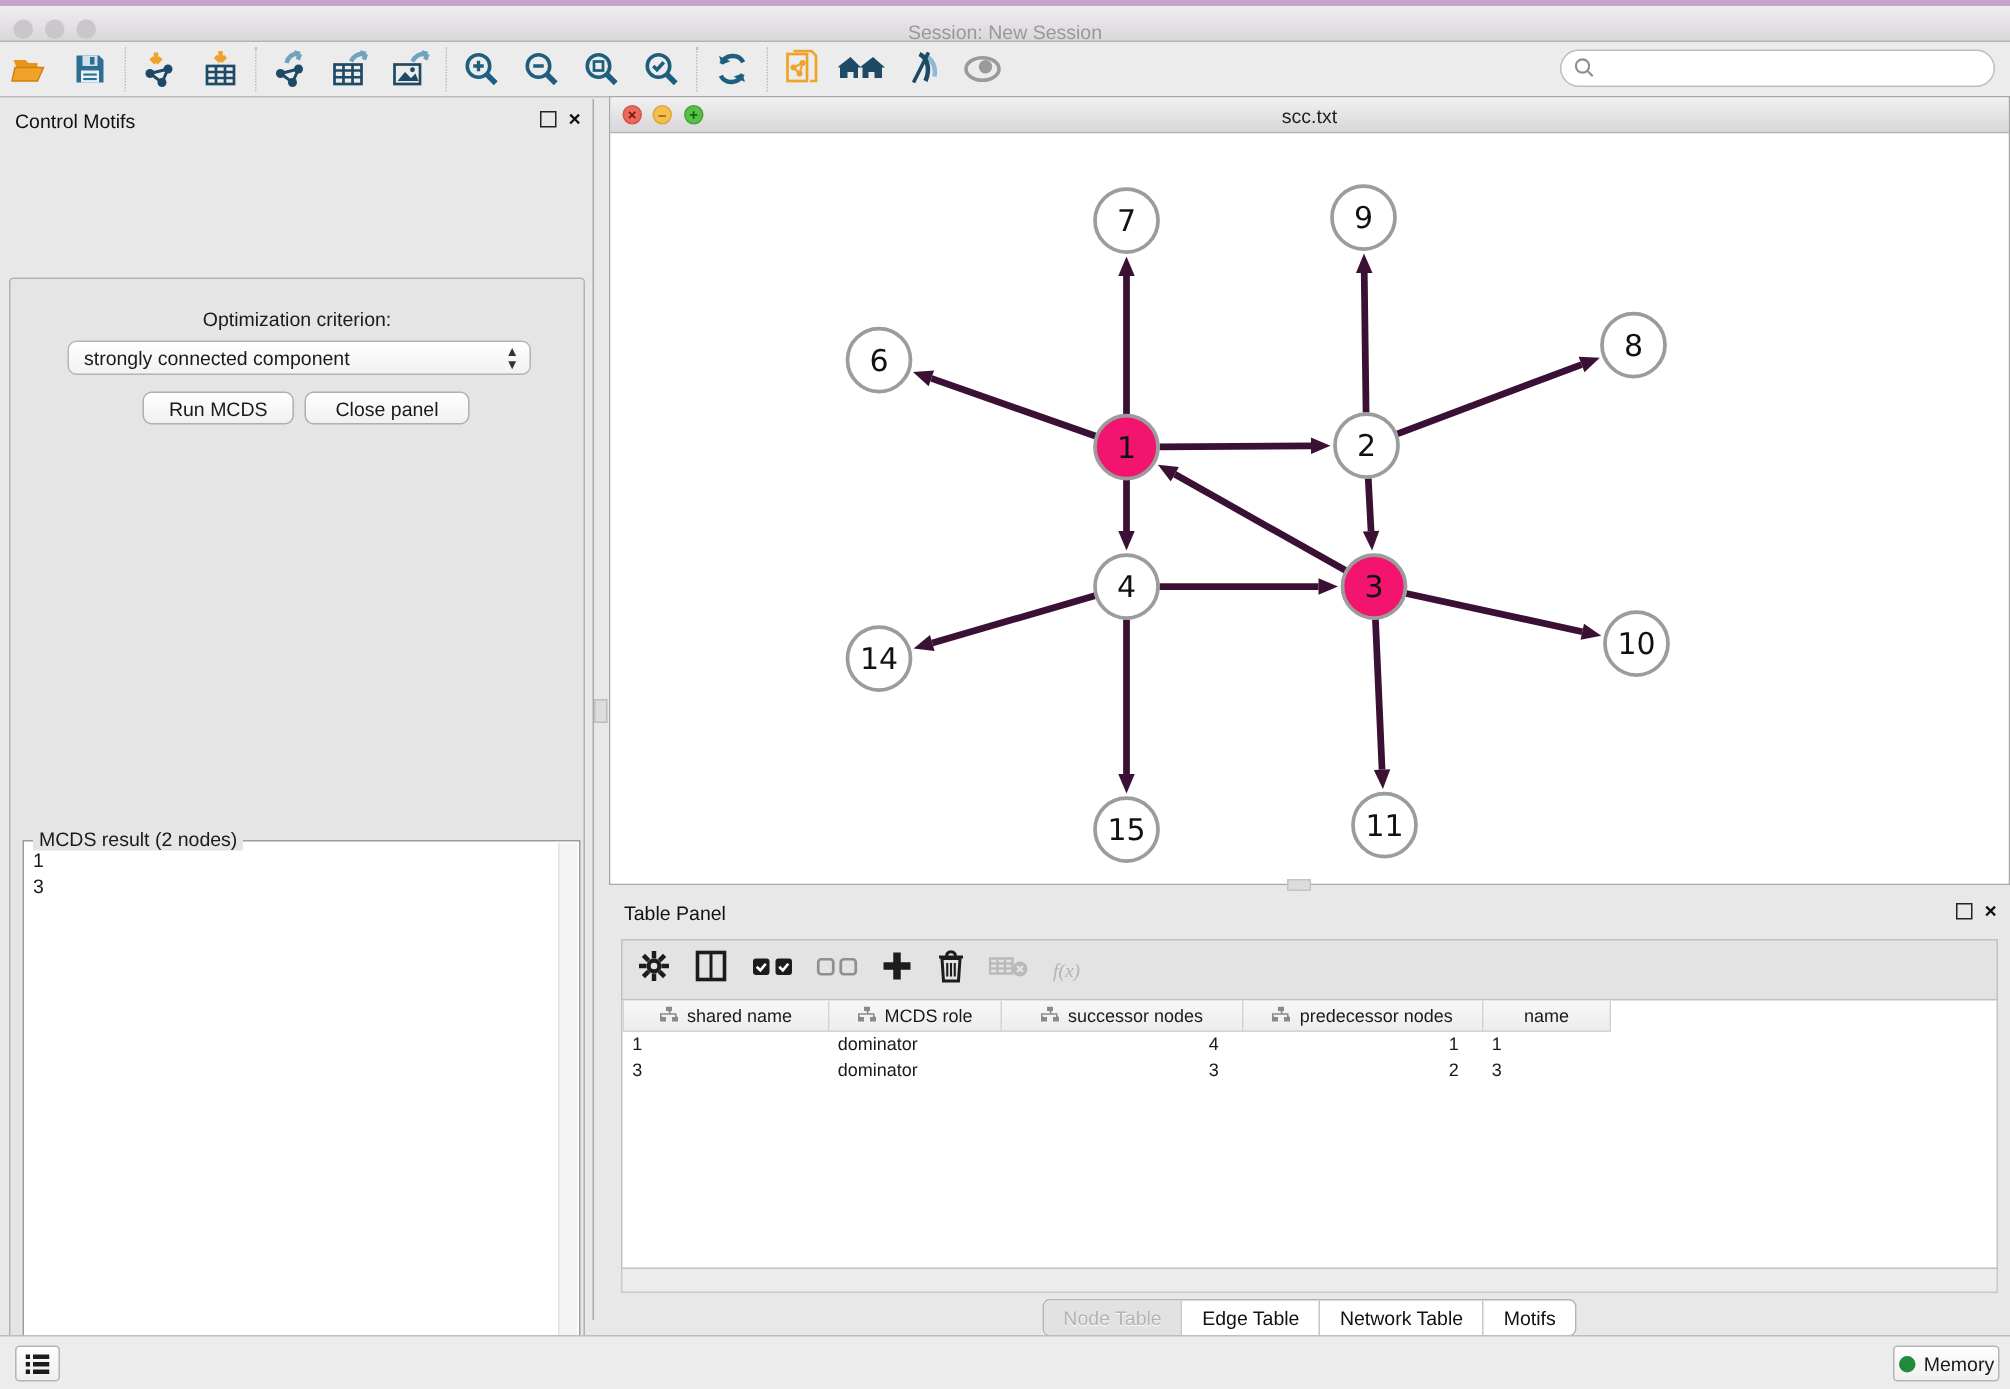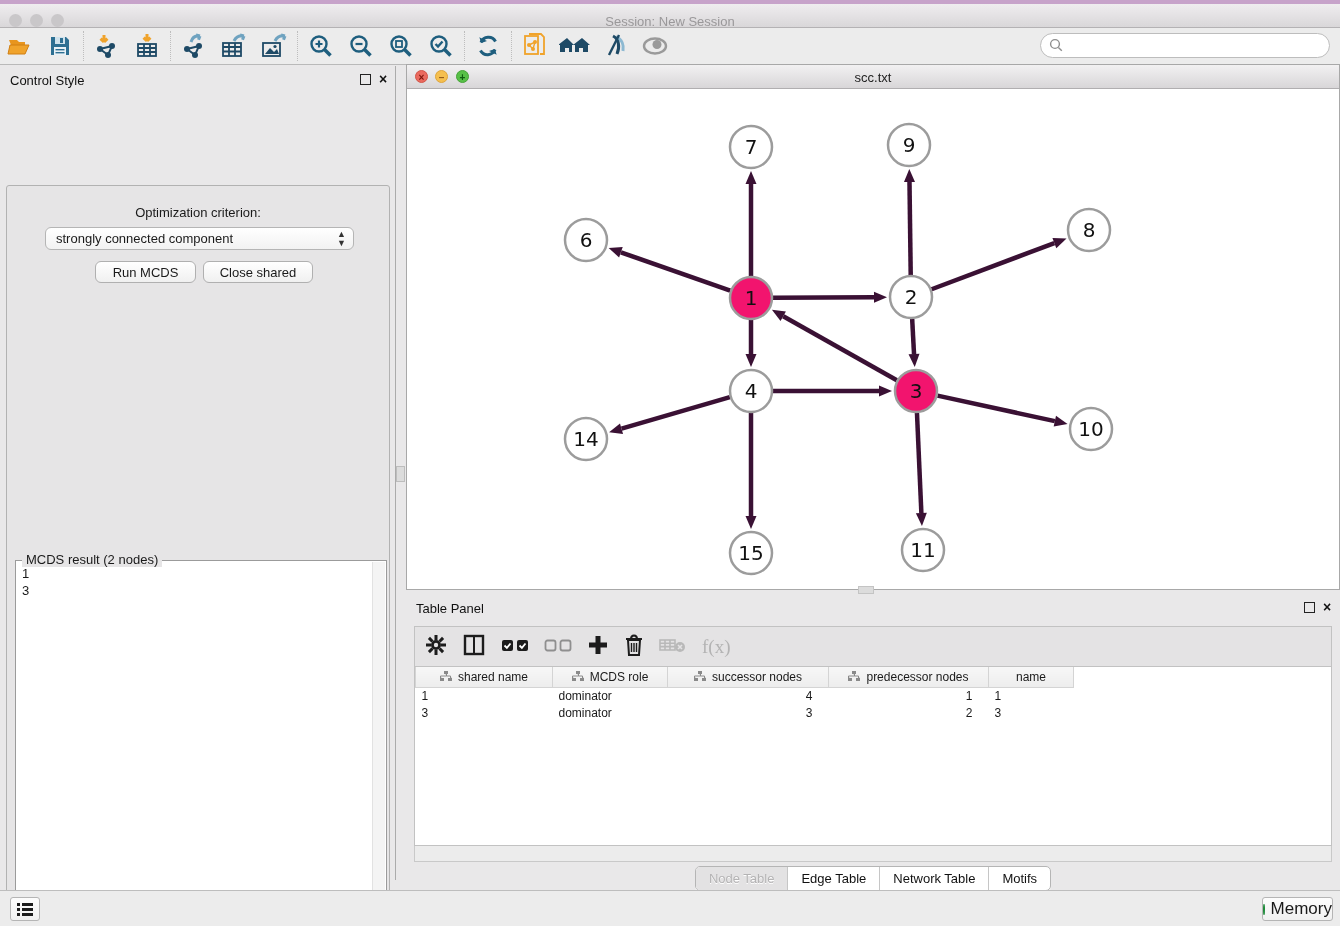--- a/index.html
+++ b/index.html
@@ -84,25 +84,25 @@
     font-weight:normal; font-size:12px; height:20px; padding:0 6px; white-space:nowrap; }
   td { height:17px; padding:0 6px; white-space:nowrap; }
   td.num { text-align:right; padding-right:16px; }
   .th-inner { display:flex; align-items:center; justify-content:center; gap:6px; }
   #tp-scrollstrip { position:absolute; left:8px; top:252px; width:918px; height:16px; background:#ececec; border:1px solid #c9c9c9; border-top:none; }
   #tp-tabs { position:absolute; left:0; top:272px; width:934px; text-align:center; }
 
   
   #statusbar { left:0; top:890px; width:1340px; height:36px; background:#ececec; border-top:1px solid #bdbdbd; }
   .status-btn { position:absolute; background:linear-gradient(#fdfdfd,#f0f0f0); border:1px solid #b5b5b5;
-    border-radius:3px; display:flex; align-items:center; justify-content:center; font-size:17px; }
+    border-radius:3px; display:flex; align-items:center; justify-content:center; font-size:13px; }
   #console-btn { left:10px; top:6px; width:30px; height:24px; }
   #memory-btn { left:1262px; top:6px; width:71px; height:24px; gap:6px; }
   #memory-dot { width:11px; height:11px; border-radius:50%; background:#1f8b3b; }
-  .fx-label { font-family:"Liberation Serif", serif; font-size:19px; color:#b3b3b3; }
+  .fx-label { font-family:"Liberation Serif", serif; font-style:italic; font-size:13px; color:#b3b3b3; }
 </style>
 </head>
 <body>
 
 <div id="app">
 
   <div id="accent-strip" class="abs"></div>
   <div id="titlebar" class="abs">
     <div id="titlebar-dots" class="abs">
       <span class="traffic-dot"></span><span class="traffic-dot"></span><span class="traffic-dot"></span>
@@ -247,33 +247,33 @@
       <svg width="15" height="15" viewBox="0 0 15 15">
           <circle cx="6" cy="6" r="4.4" fill="none" stroke="#8e8e8e" stroke-width="1.4"></circle>
           <path d="M9.4 9.4 l3.4 3.4" stroke="#8e8e8e" stroke-width="1.4"></path>
         </svg>
       <input type="text" placeholder="" style="">
     </div>
   </div>
 
   <div id="control-panel" class="abs">
     <div class="panel-titlebar">
-      <span class="panel-title-text">Control Style</span>
+      <span class="panel-title-text">Control Motifs</span>
       <span class="panel-float-icon" style="left:360px;"></span>
       <span class="panel-close-icon" style="left:379px;">×</span>
     </div>
 
     <div id="cp-body" class="abs">
       <div id="criterion-select" class="abs">
         <span>strongly connected component</span>
         <span id="criterion-stepper">▲<br>▼</span>
       </div>
       <div id="opt-label" class="abs">Optimization criterion:</div>
       <div class="mac-btn" id="run-btn">Run MCDS</div>
-      <div class="mac-btn" id="close-panel-btn">Close shared</div>
+      <div class="mac-btn" id="close-panel-btn">Close panel</div>
 
       <div id="result-box" class="abs">
         <span id="result-legend">MCDS result (2 nodes)</span>
         <div id="result-text">1
 3</div>
         <div id="result-scrollbar"></div>
       </div>
     </div>
   </div>
   <div id="v-splitter-grip" class="abs"></div>

